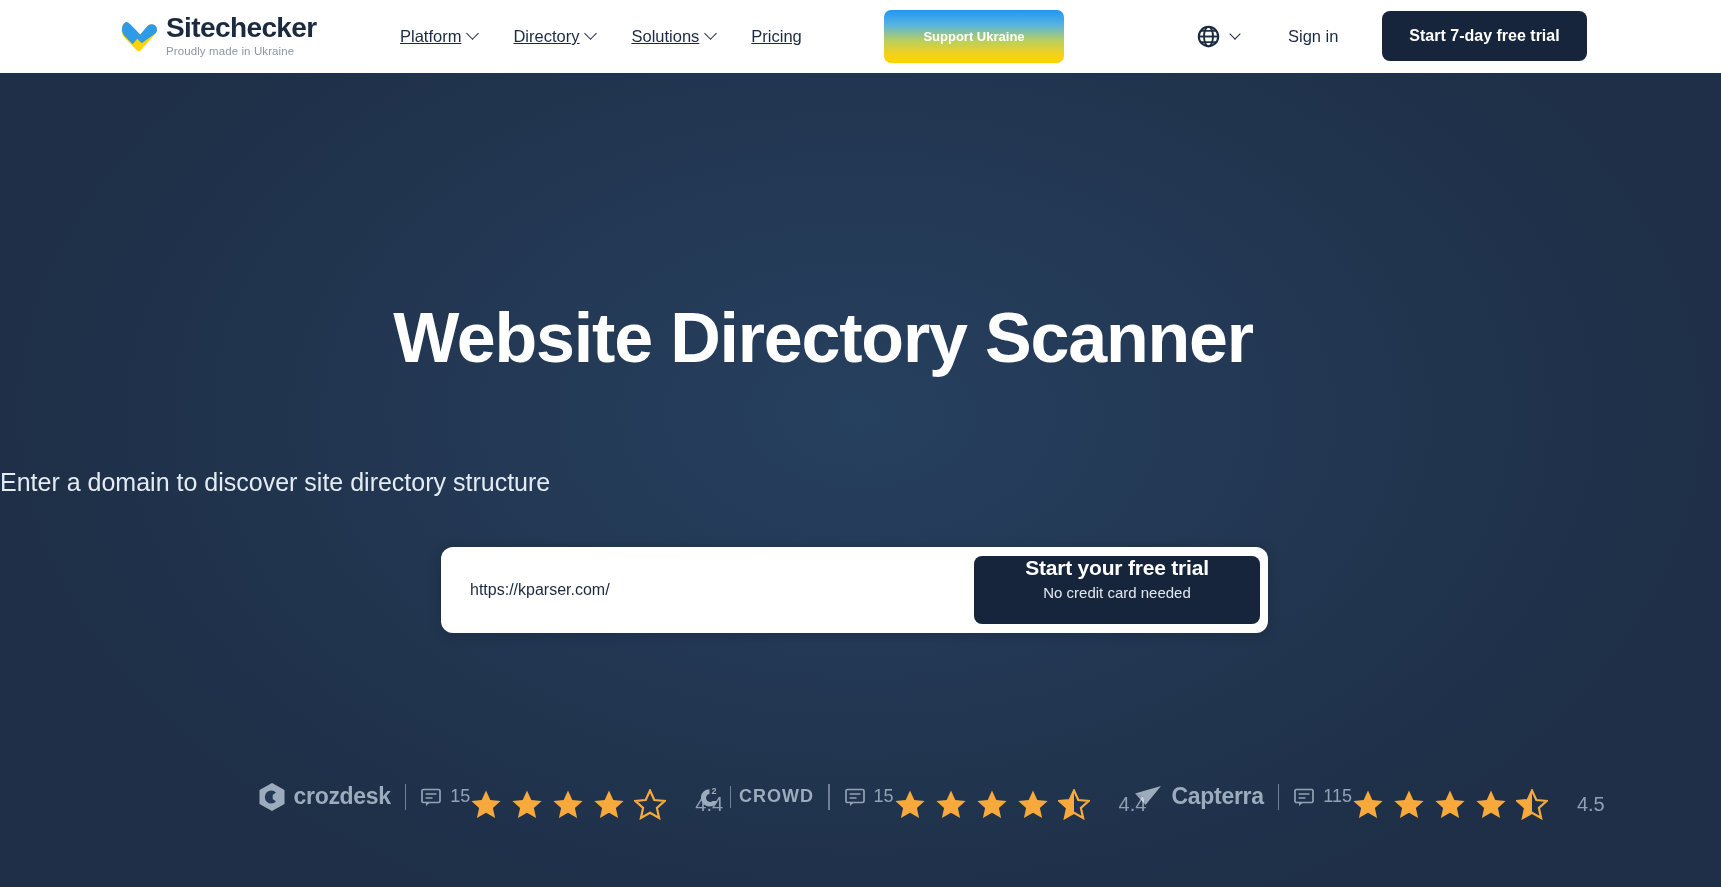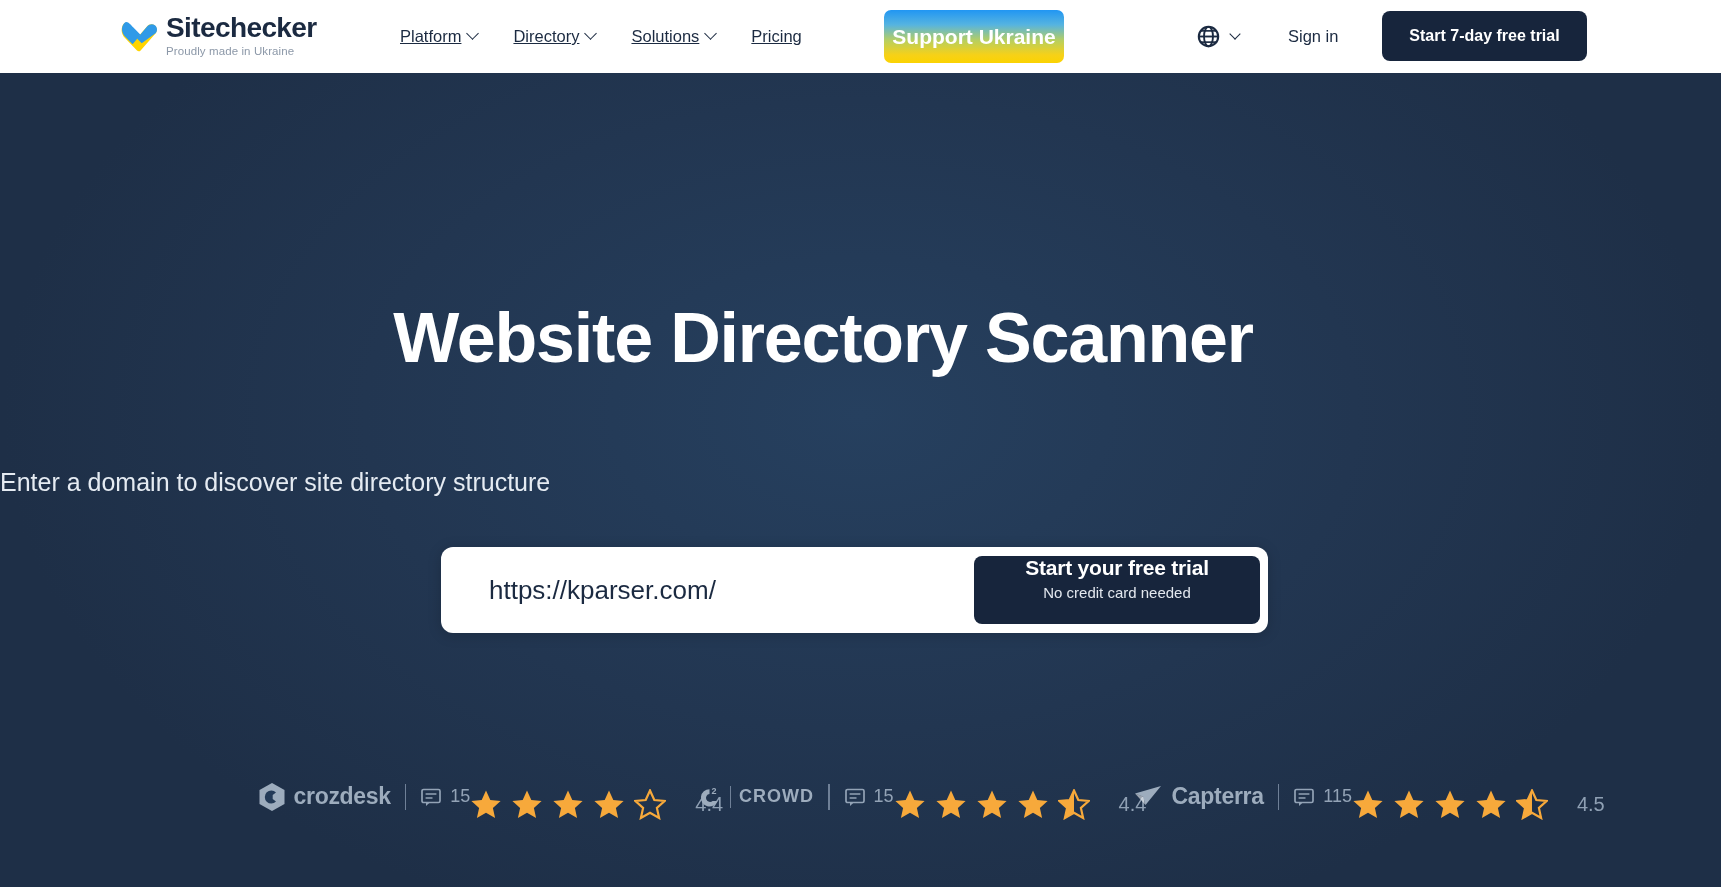--- a/index.html
+++ b/index.html
@@ -101,21 +101,21 @@
     left: 884px;
     top: 10px;
     width: 180px;
     height: 53px;
     border-radius: 7px;
     background: linear-gradient(180deg, #2196f3 0%, #56b4e0 28%, #b9cf5e 58%, #f7d117 85%, #fbd302 100%);
     display: flex;
     align-items: center;
     justify-content: center;
     color: #ffffff;
-    font-size: 21px;
+    font-size: 13px;
     font-weight: bold;
     cursor: pointer;
     white-space: nowrap;
   }
 
   .lang {
     position: absolute;
     left: 1196px;
     top: 0;
     height: 73px;
@@ -204,25 +204,24 @@
   }
 
   .search-input {
     position: absolute;
     left: 0; top: 0;
     width: 530px;
     height: 86px;
     border: none;
     outline: none;
     background: transparent;
-    padding: 0 20px 0 4px;
+    padding: 0 20px 0 29px;
     font-family: "Liberation Sans", sans-serif;
-    font-size: 26px;
+    font-size: 16px;
     color: #1b2a41;
-    margin-left: 44px;
   }
 
   .search-input::placeholder { color: #9aa7b5; }
 
   .cta-btn {
     position: absolute;
     right: 8px;
     top: 9px;
     width: 286px;
     height: 68px;

